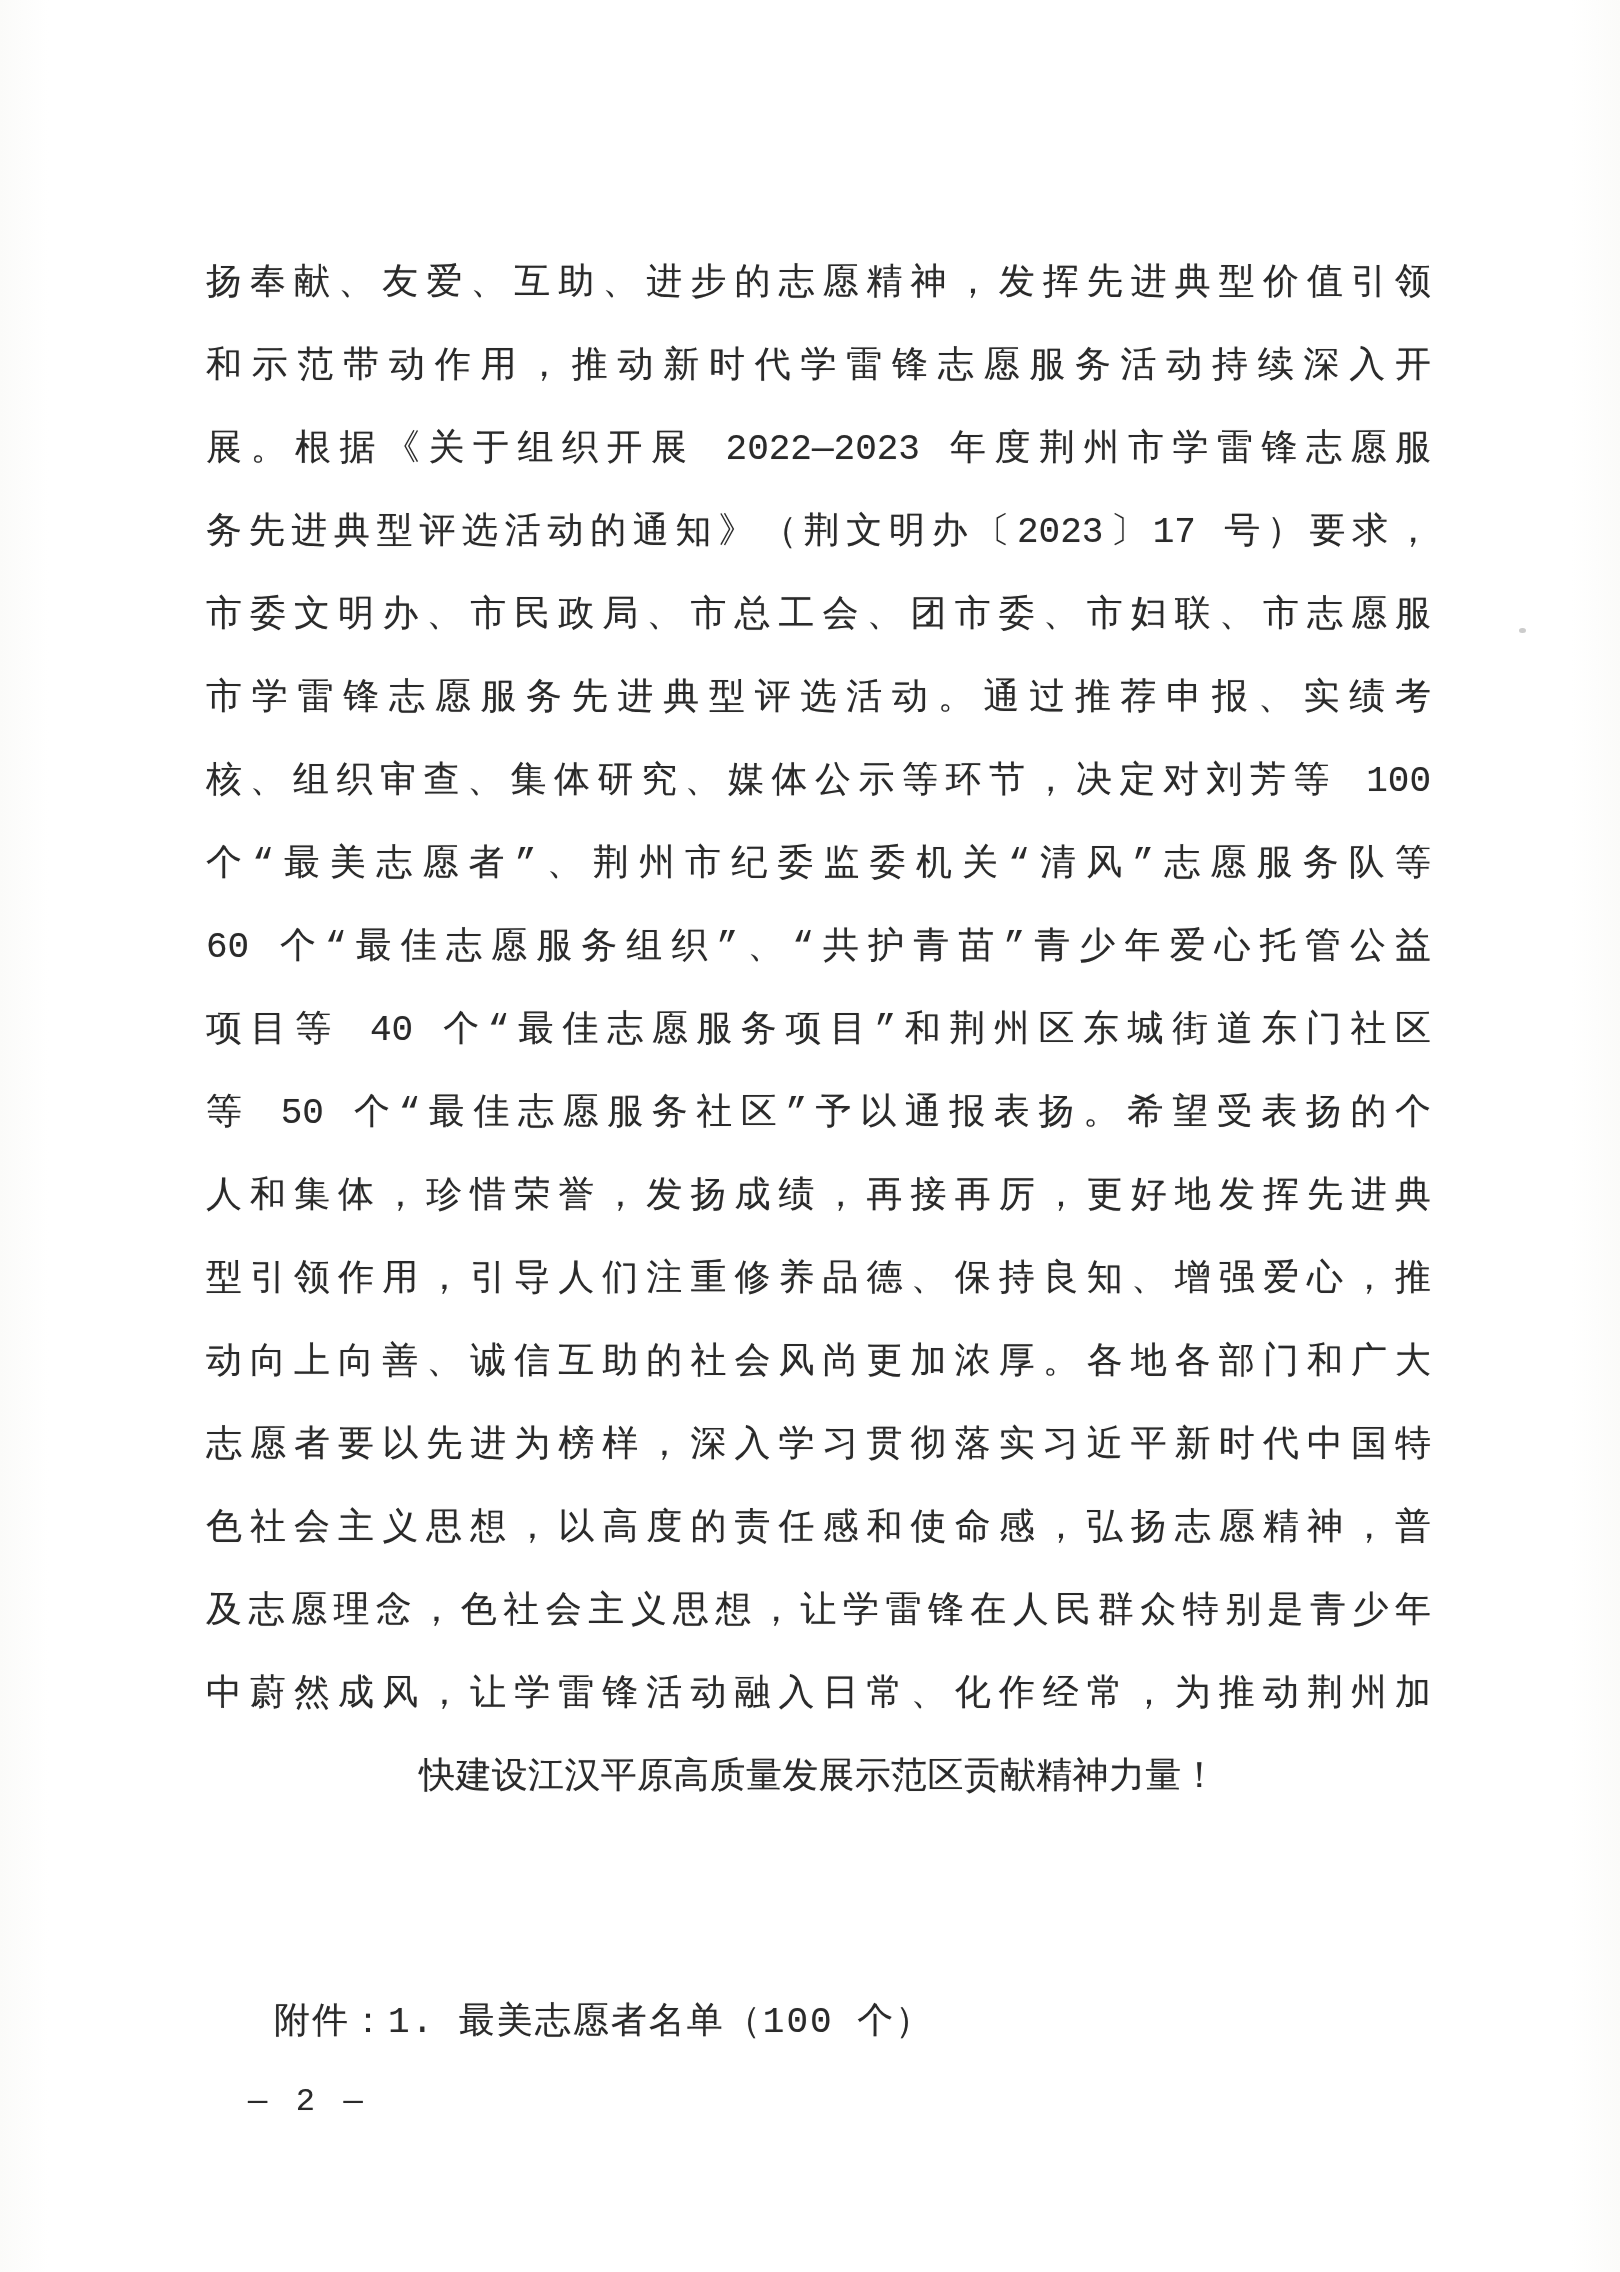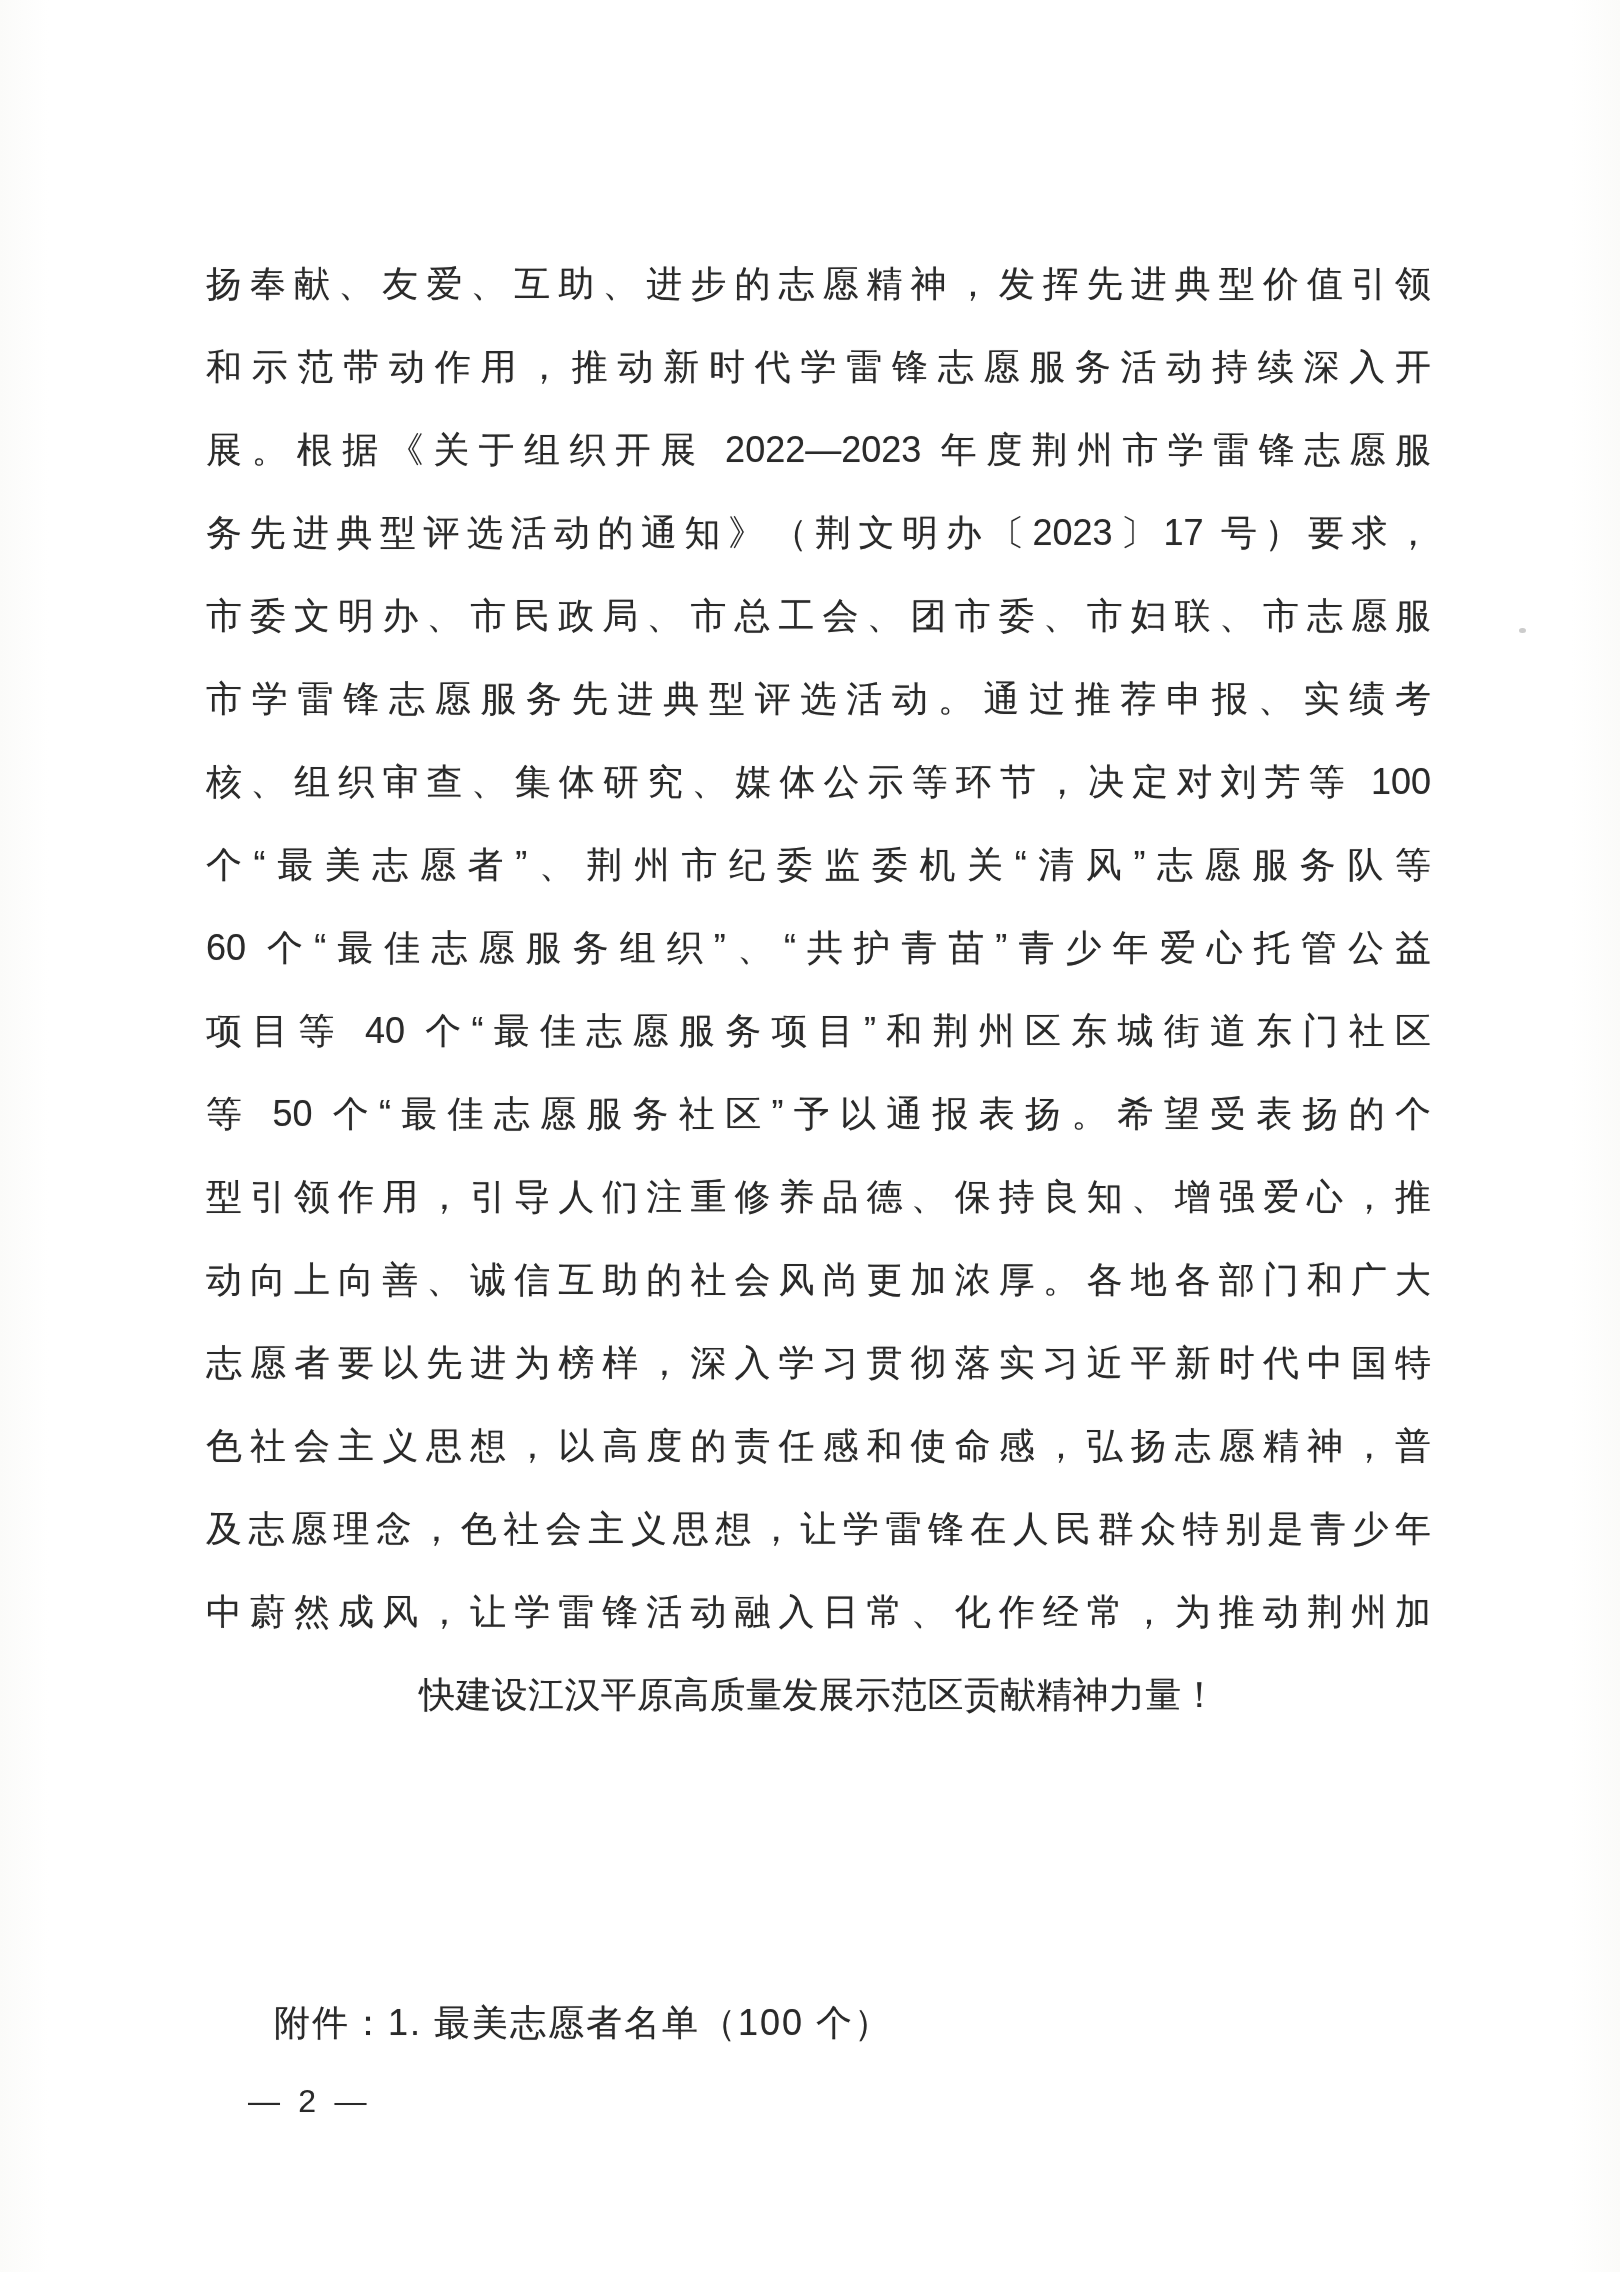--- a/index.html
+++ b/index.html
@@ -6,21 +6,21 @@
     margin: 0;
     padding: 0;
     background: #e8e8e8;
   }
   .paper {
     position: relative;
     width: 1620px;
     height: 2273px;
     margin: 0 auto;
     background: linear-gradient(90deg, #fbfbf9 0%, #ffffff 3%, #ffffff 97%, #fbfbf9 100%);
-    font-family: Liberation Sans, sans-serif;
+    font-family: Liberation Mono, monospace;
     color: #2a2a2a;
     overflow: hidden;
   }
   .body-text {
     position: absolute;
     left: 206px;
     top: 242px;
     width: 1225px;
     font-size: 36px;
     line-height: 83px;
@@ -78,20 +78,21 @@
     <div class="line">和示范带动作用，推动新时代学雷锋志愿服务活动持续深入开</div>
     <div class="line">展。根据《关于组织开展 2022—2023 年度荆州市学雷锋志愿服</div>
     <div class="line">务先进典型评选活动的通知》（荆文明办〔2023〕17 号）要求，</div>
     <div class="line">市委文明办、市民政局、市总工会、团市委、市妇联、市志愿服</div>
     <div class="line">市学雷锋志愿服务先进典型评选活动。通过推荐申报、实绩考</div>
     <div class="line">核、组织审查、集体研究、媒体公示等环节，决定对刘芳等 100</div>
     <div class="line">个“最美志愿者”、荆州市纪委监委机关“清风”志愿服务队等</div>
     <div class="line">60 个“最佳志愿服务组织”、“共护青苗”青少年爱心托管公益</div>
     <div class="line">项目等 40 个“最佳志愿服务项目”和荆州区东城街道东门社区</div>
     <div class="line">等 50 个“最佳志愿服务社区”予以通报表扬。希望受表扬的个</div>
+    <div class="line">人和集体，珍惜荣誉，发扬成绩，再接再厉，更好地发挥先进典</div>
     <div class="line">型引领作用，引导人们注重修养品德、保持良知、增强爱心，推</div>
     <div class="line">动向上向善、诚信互助的社会风尚更加浓厚。各地各部门和广大</div>
     <div class="line">志愿者要以先进为榜样，深入学习贯彻落实习近平新时代中国特</div>
     <div class="line">色社会主义思想，以高度的责任感和使命感，弘扬志愿精神，普</div>
     <div class="line">及志愿理念，色社会主义思想，让学雷锋在人民群众特别是青少年</div>
     <div class="line">中蔚然成风，让学雷锋活动融入日常、化作经常，为推动荆州加</div>
     <div class="line last">快建设江汉平原高质量发展示范区贡献精神力量！</div>
   </div>
 
   <div class="attachment">附件：1. 最美志愿者名单（100 个）</div>

